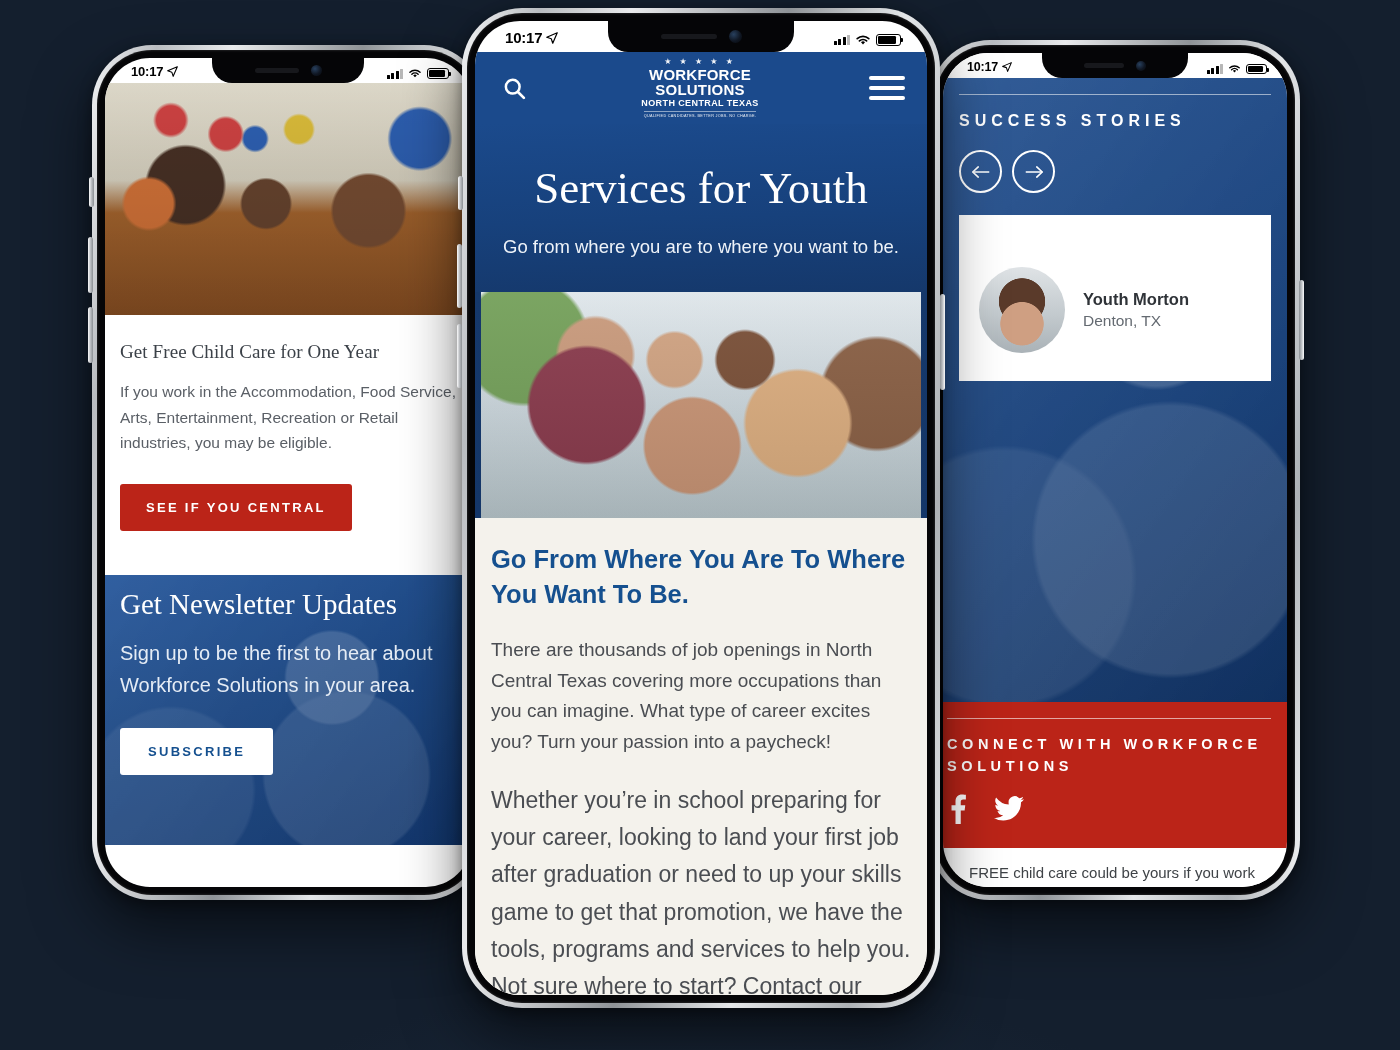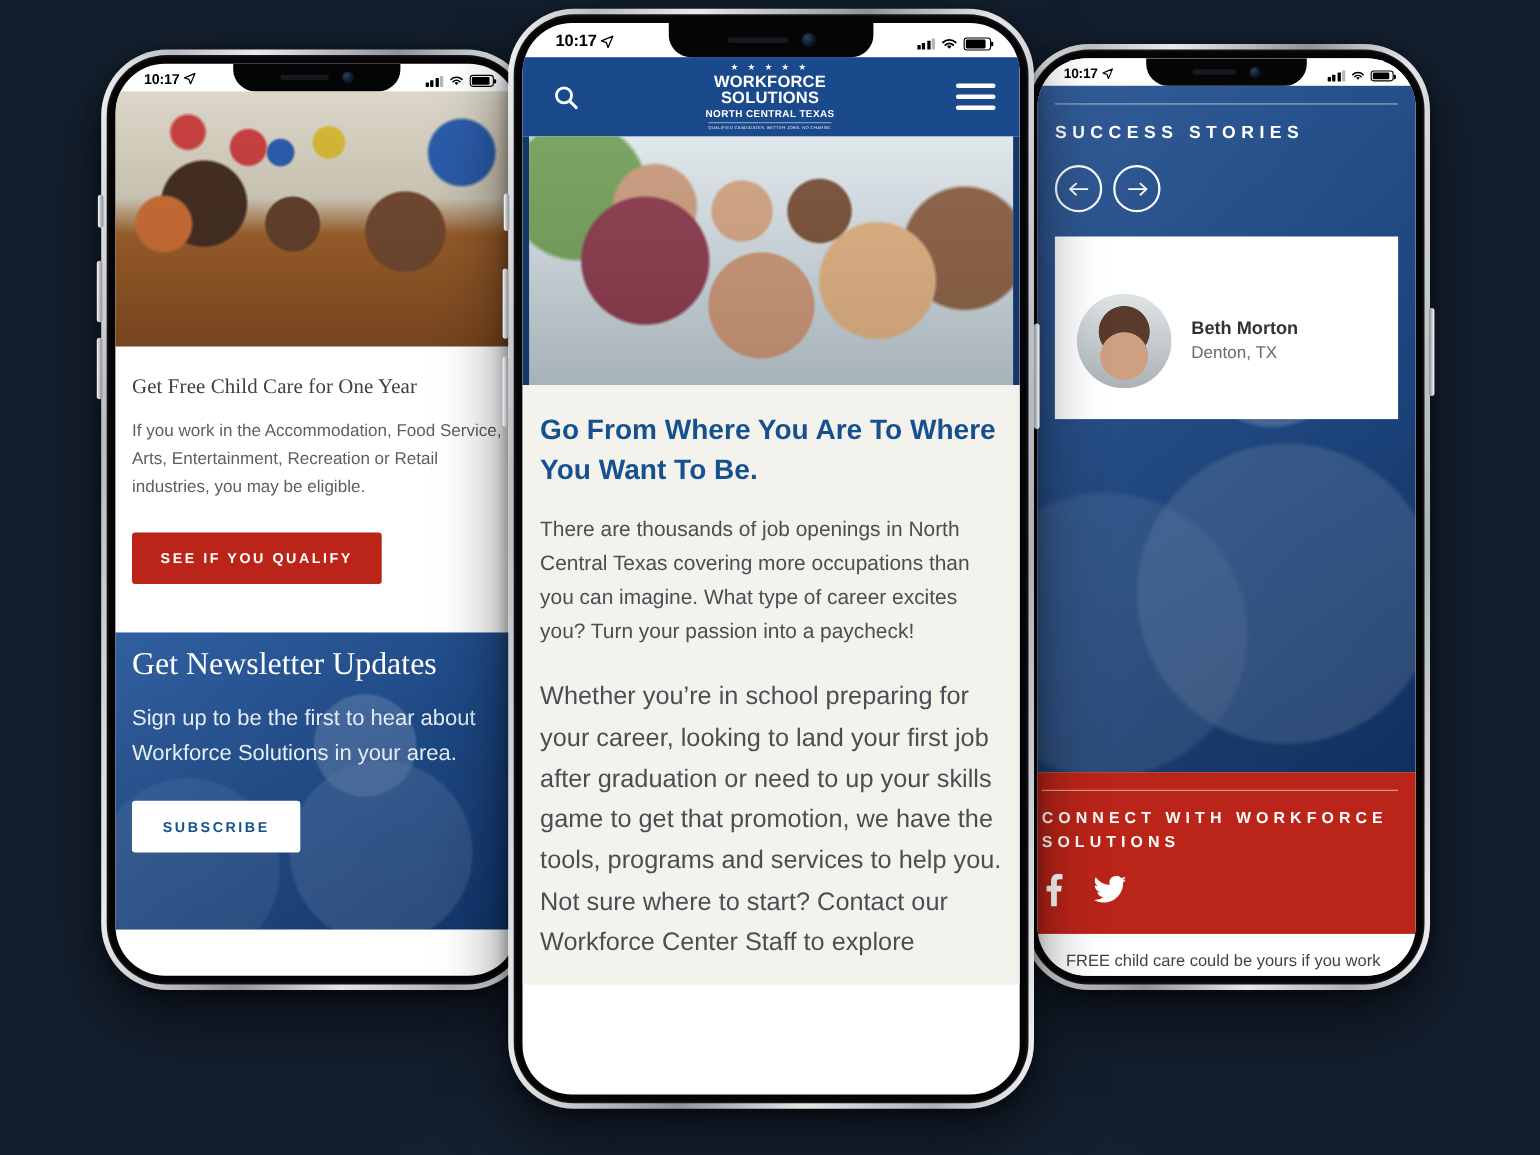--- a/index.html
+++ b/index.html
@@ -212,21 +212,21 @@
 
       <div class="site">
 
         <div class="photo ph-classroom" style="margin-top:25px; height:232px;">
           <div style="position:absolute;inset:0;background:linear-gradient(180deg,rgba(0,0,0,.06),rgba(0,0,0,.18));"></div>
         </div>
 
         <div class="card-white" style="padding:26px 15px 44px 15px;">
           <h2 style="font-size:19px; line-height:1.16; letter-spacing:.1px;">Get Free Child Care for One Year</h2>
           <p style="font-size:15.5px; line-height:1.65; margin-top:16px;">If you work in the Accommodation, Food Service, Arts, Entertainment, Recreation or Retail industries, you may be eligible.</p>
-          <button class="btn-red" style="margin-top:28px; padding:16px 26px; font-size:13px;">SEE IF YOU QUALIFY</button>
+          <button class="btn-red" style="margin-top:28px; padding:16px 26px; font-size:13px;">SEE IF YOU CENTRAL</button>
         </div>
 
         <div class="blue-panel" style="padding:12px 15px 40px 15px; min-height:270px;">
           <div class="ghost ghost-office"></div>
           <div class="inner">
             <h2 style="font-size:29px; line-height:1.18;">Get Newsletter Updates</h2>
             <p style="font-size:20px; line-height:1.62; margin-top:16px;">Sign up to be the first to hear about Workforce Solutions in your area.</p>
             <button class="btn-white" style="margin-top:26px; padding:16px 28px; font-size:13px;">SUBSCRIBE</button>
           </div>
         </div>
@@ -294,20 +294,24 @@
             <div class="logo-tag" style="margin-top:2px;">QUALIFIED CANDIDATES. BETTER JOBS. NO CHARGE.</div>
           </div>
 
           <div class="hamburger" style="width:36px; height:24px; cursor:pointer;">
             <span style="height:4px;"></span>
               <span style="height:4px;"></span>
               <span style="height:4px;"></span>
           </div>
         </div>
 
+        <div class="hero" style="padding:40px 18px 34px 18px;">
+          <h1 style="font-size:45px; line-height:1.1;">Services for Youth</h1>
+          <p style="font-size:18.5px; margin-top:22px;">Go from where you are to where you want to be.</p>
+        </div>
 
         <div style="background:linear-gradient(180deg,#15386b 0%,#143668 100%); padding:0 0 0 0;">
           <div class="photo ph-youth" style="height:226px; margin:0 6px 0 6px;">
             <div style="position:absolute;inset:0;background:linear-gradient(180deg,rgba(255,255,255,.05),rgba(0,0,0,.1));"></div>
           </div>
         </div>
 
         <div class="paper" style="padding:24px 16px 20px 16px;">
           <h2 style="font-size:25.5px; line-height:1.4;">Go From Where You Are To Where You Want To Be.</h2>
           <p style="font-size:19px; line-height:1.62; margin-top:22px;">There are thousands of job openings in North Central Texas covering more occupations than you can imagine. What type of career excites you? Turn your passion into a paycheck!</p>
@@ -381,21 +385,21 @@
                     <line x1="3" y1="7" x2="21" y2="7" stroke="#fff" stroke-width="1.8"></line>
                     <polyline points="15,1.5 21,7 15,12.5" fill="none" stroke="#fff" stroke-width="1.8" stroke-linecap="round" stroke-linejoin="round"></polyline>
                   </svg>
               </div>
             </div>
 
             <div class="quote-card" style="margin-top:22px; padding:24px 20px 28px 20px;">
               <div class="attrib" style="gap:18px; margin-top:28px;">
                 <div class="avatar photo ph-avatar" style="width:86px; height:86px;"></div>
                 <div>
-                  <div class="attrib-name" style="font-size:16.5px;">Beth Morton</div>
+                  <div class="attrib-name" style="font-size:16.5px;">Youth Morton</div>
                   <div class="attrib-loc" style="font-size:15.5px; margin-top:3px;">Denton, TX</div>
                 </div>
               </div>
             </div>
           </div>
         </div>
 
         <div class="connect" style="padding:16px 16px 20px 4px;">
           <div class="rule-top" style="background:rgba(255,255,255,.6);"></div>
           <div class="eyebrow" style="font-size:14.5px; letter-spacing:4.6px; line-height:1.5; margin-top:15px;">CONNECT WITH WORKFORCE SOLUTIONS</div>

